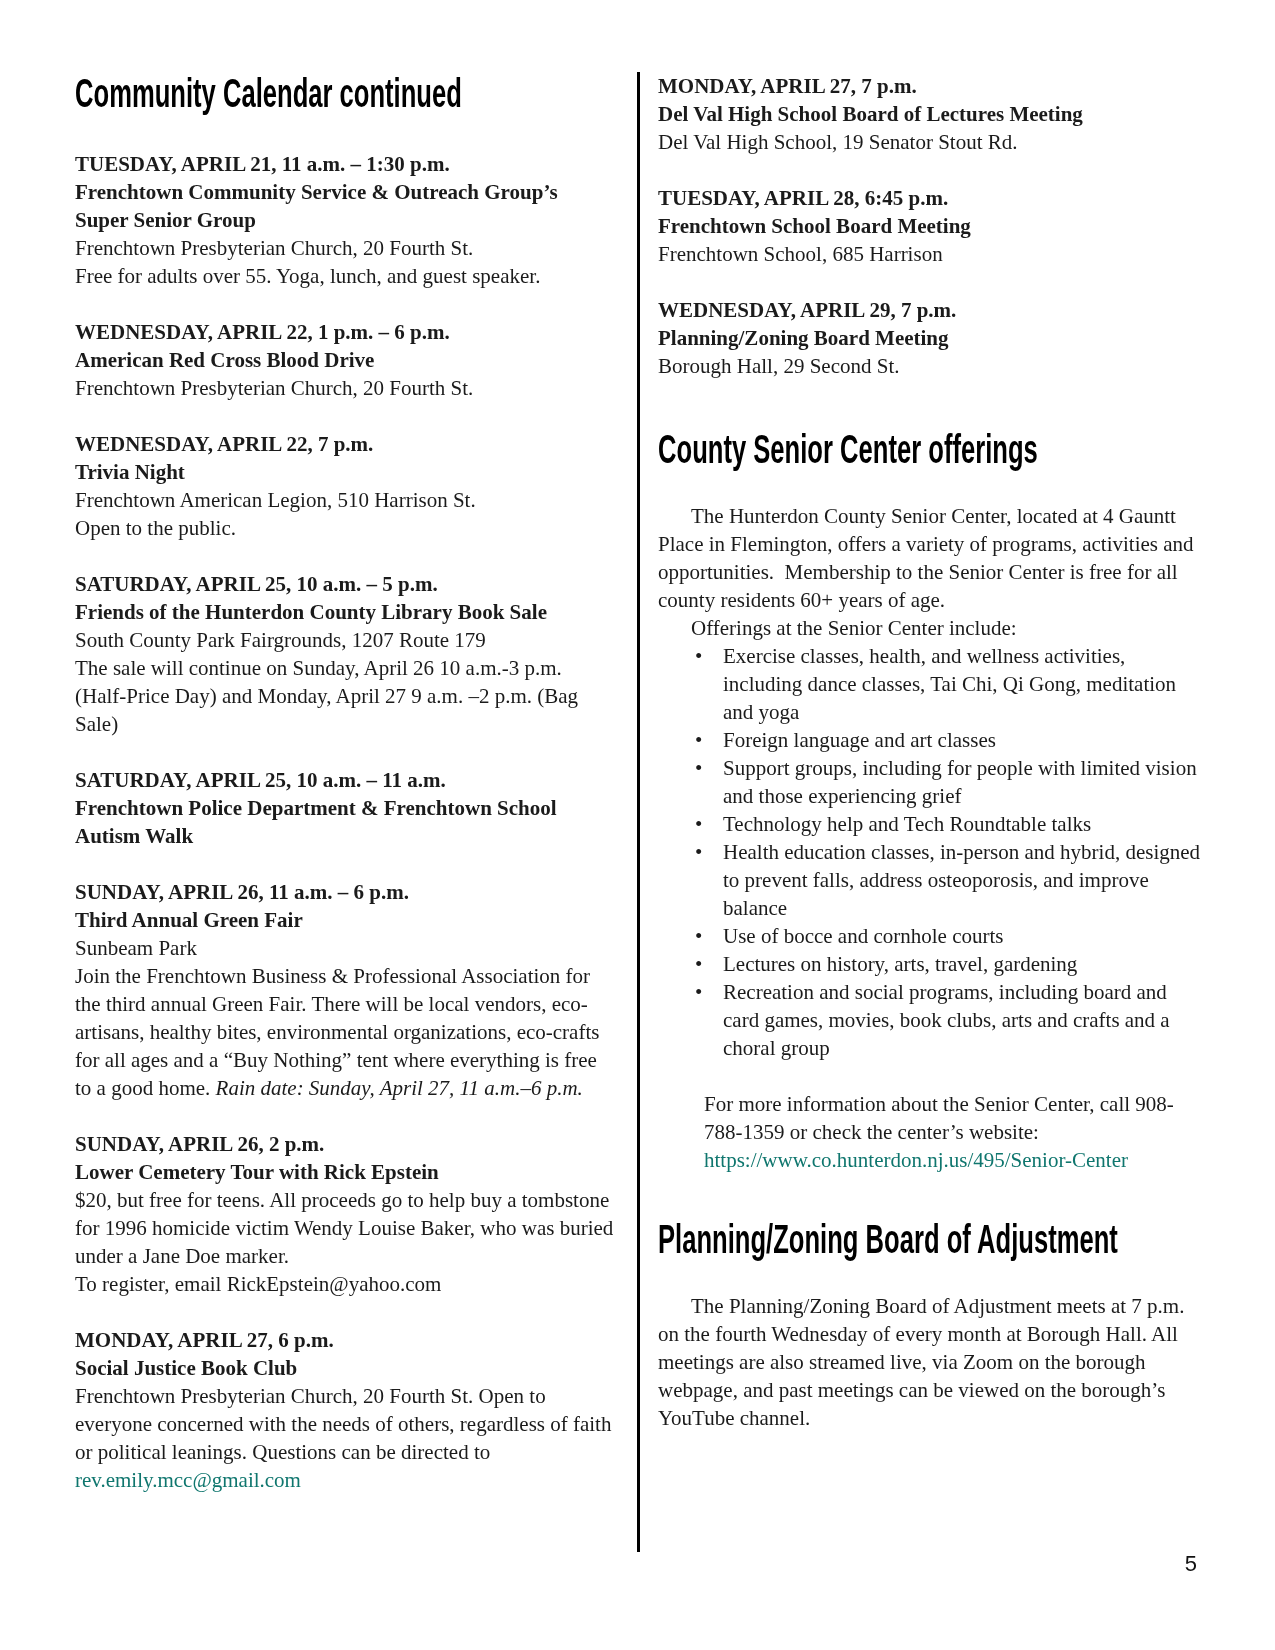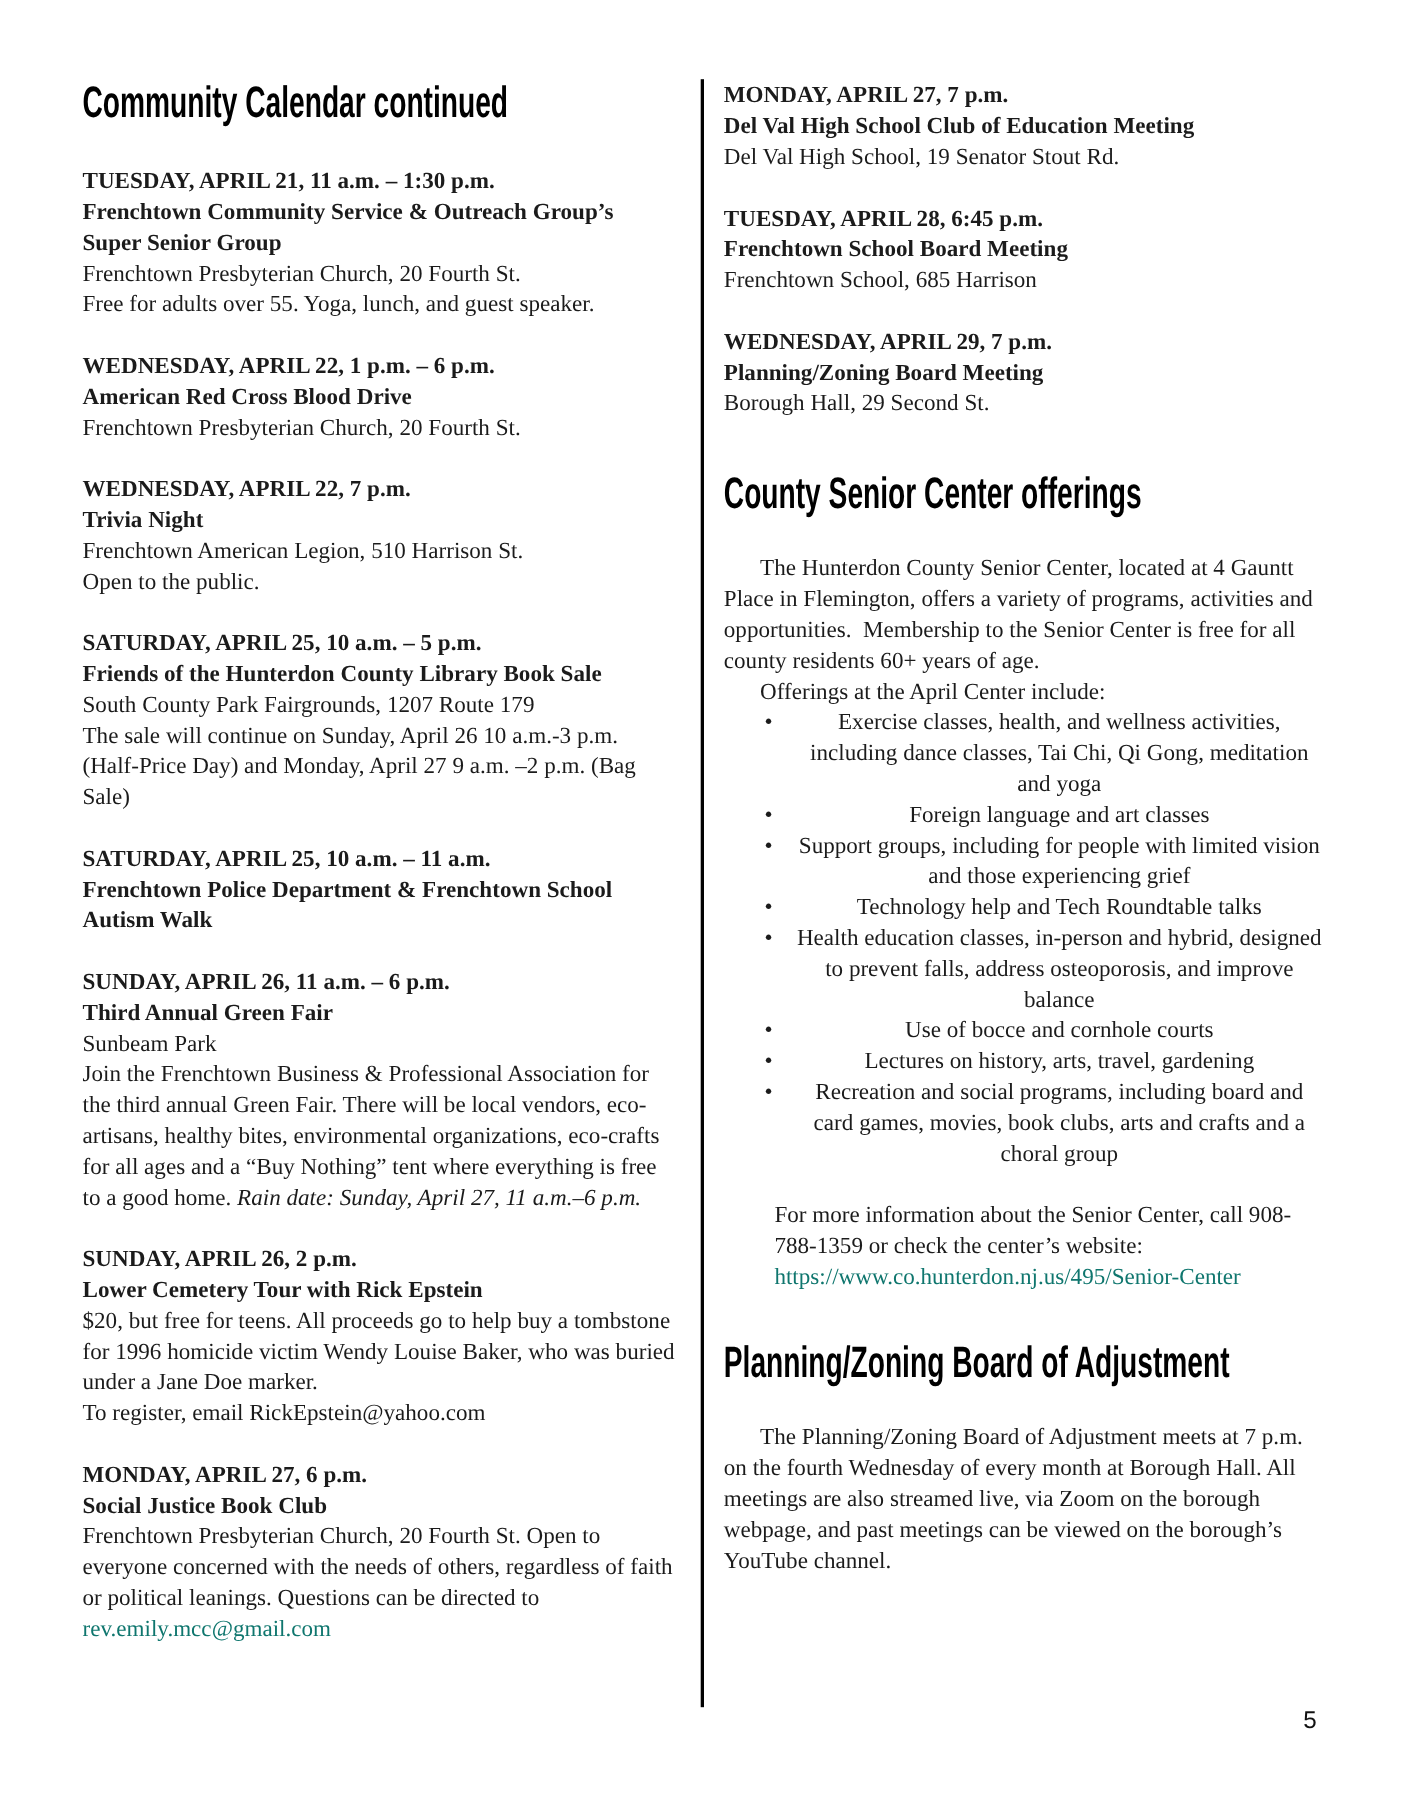--- a/index.html
+++ b/index.html
@@ -31,21 +31,21 @@
   .h-planning{margin-top:44px;margin-bottom:32px;}
   .event{margin-bottom:28px;}
   .ev-date,.ev-title{font-weight:700;}
   .ev-detail{font-weight:400;}
   .italic{font-style:italic;}
   .link{color:#0f766e;text-decoration:none;cursor:pointer;}
   .block-link{display:block;}
   .indent{text-indent:33px;}
   .prewrap{white-space:pre-wrap;}
   p{margin:0;}
-  .bullets{margin:0;text-align:center;}
+  .bullets{margin:0;}
   .bullet{position:relative;padding-left:65px;}
   .bullet::before{content:"\2022";position:absolute;left:37px;top:0;}
   .info-para{margin-top:28px;margin-left:46px;}
   .page-number{
     position:absolute;
     top:1550px;right:78px;
     font-family:"Liberation Sans", sans-serif;
     font-size:22px;line-height:28px;color:#111;
   }
 </style>
@@ -109,40 +109,40 @@
       <div class="ev-detail"><span>Frenchtown Presbyterian Church, 20 Fourth St. Open to everyone concerned with the needs of others, regardless of faith or political leanings. Questions can be directed to </span><a class="link">rev.emily.mcc@gmail.com</a></div>
     </div>
   </div>
 
   <div class="divider"></div>
 
   <div class="col-right">
 
     <div class="event">
       <div class="ev-date">MONDAY, APRIL 27, 7 p.m.</div>
-      <div class="ev-title">Del Val High School Club of Education Meeting</div>
+      <div class="ev-title">Del Val High School Board of Lectures Meeting</div>
       <div class="ev-detail">Del Val High School, 19 Senator Stout Rd.</div>
     </div>
 
     <div class="event">
       <div class="ev-date">TUESDAY, APRIL 28, 6:45 p.m.</div>
       <div class="ev-title">Frenchtown School Board Meeting</div>
       <div class="ev-detail">Frenchtown School, 685 Harrison</div>
     </div>
 
     <div class="event">
       <div class="ev-date">WEDNESDAY, APRIL 29, 7 p.m.</div>
       <div class="ev-title">Planning/Zoning Board Meeting</div>
       <div class="ev-detail">Borough Hall, 29 Second St.</div>
     </div>
 
     <h1 class="h-senior">County Senior Center offerings</h1>
 
     <p class="indent prewrap">The Hunterdon County Senior Center, located at 4 Gauntt Place in Flemington, offers a variety of programs, activities and opportunities.  Membership to the Senior Center is free for all county residents 60+ years of age.</p>
-    <p class="indent">Offerings at the April Center include:</p>
+    <p class="indent">Offerings at the Senior Center include:</p>
 
     <div class="bullets">
       <div class="bullet">Exercise classes, health, and wellness activities, including dance classes, Tai Chi, Qi Gong, meditation and yoga</div>
       <div class="bullet">Foreign language and art classes</div>
       <div class="bullet">Support groups, including for people with limited vision and those experiencing grief</div>
       <div class="bullet">Technology help and Tech Roundtable talks</div>
       <div class="bullet">Health education classes, in-person and hybrid, designed to prevent falls, address osteoporosis, and improve balance</div>
       <div class="bullet">Use of bocce and cornhole courts</div>
       <div class="bullet">Lectures on history, arts, travel, gardening</div>
       <div class="bullet">Recreation and social programs, including board and card games, movies, book clubs, arts and crafts and a choral group</div>

